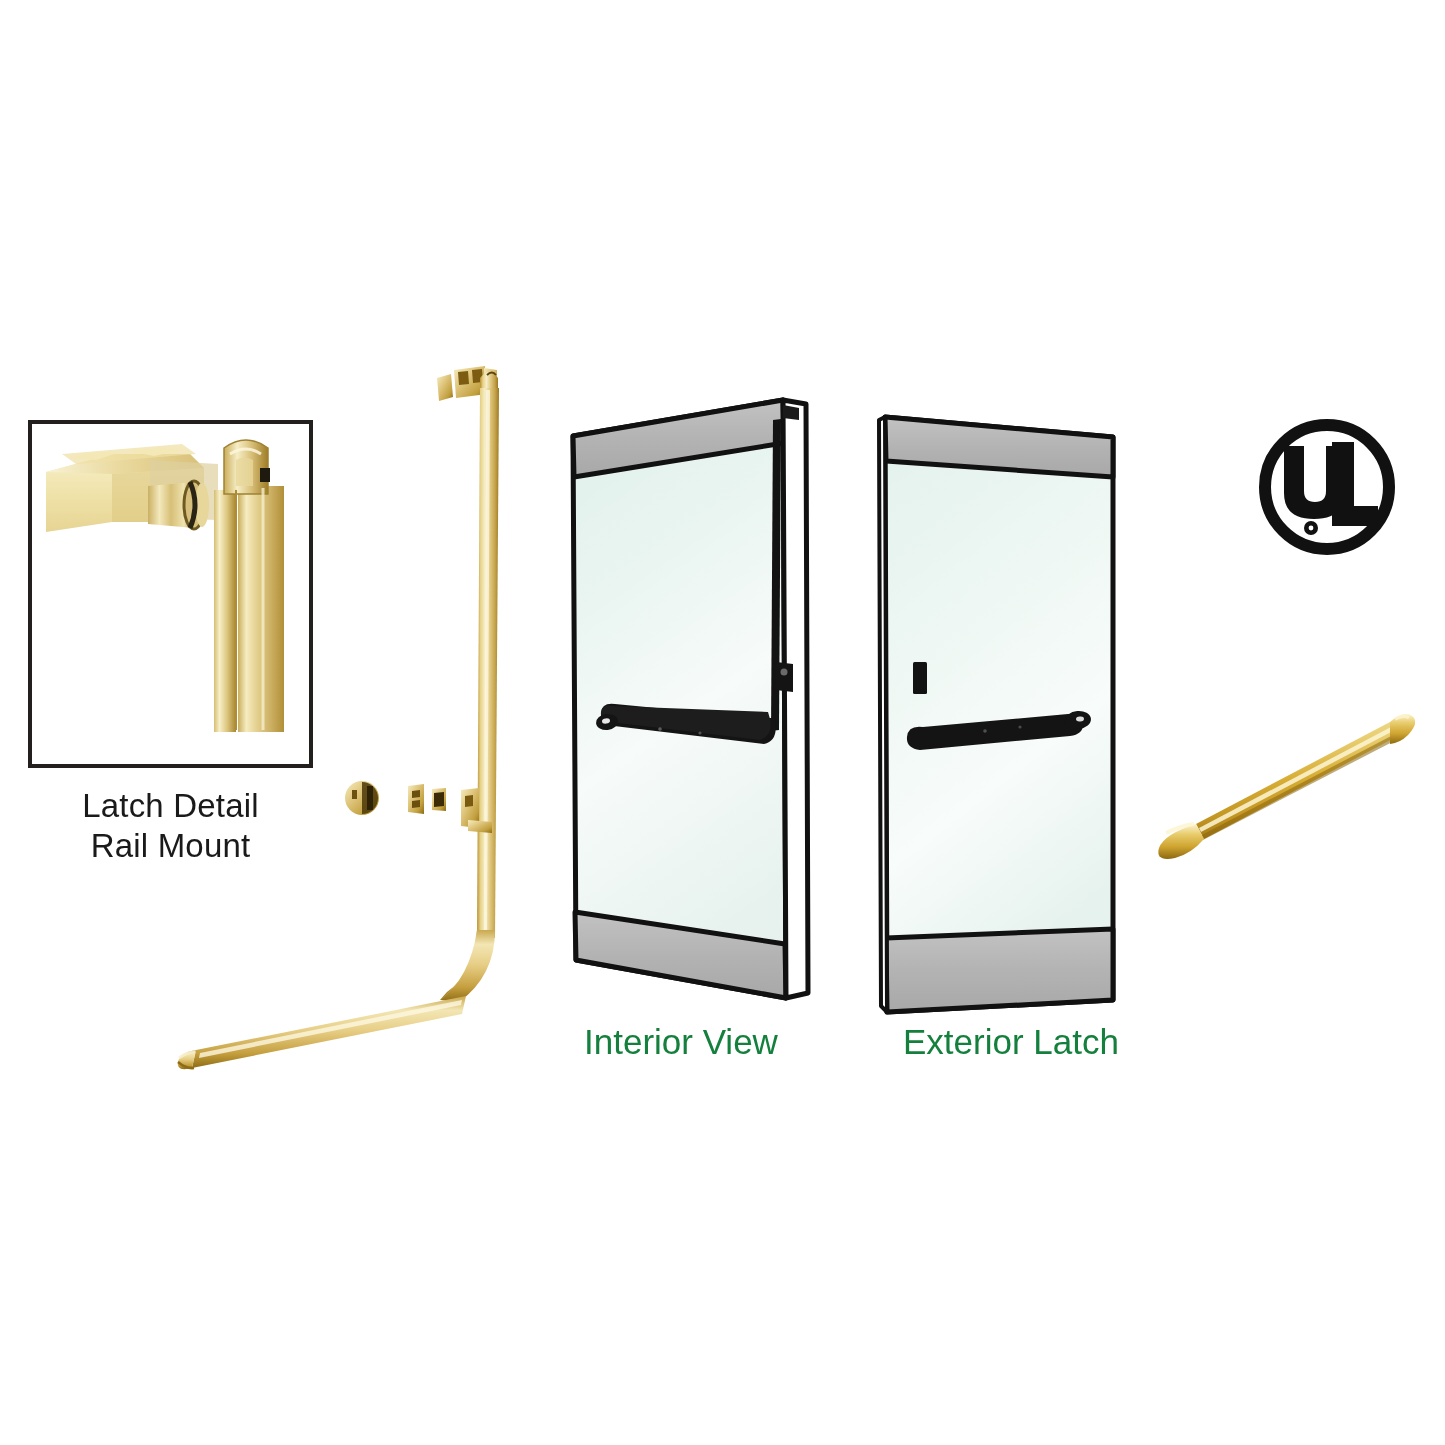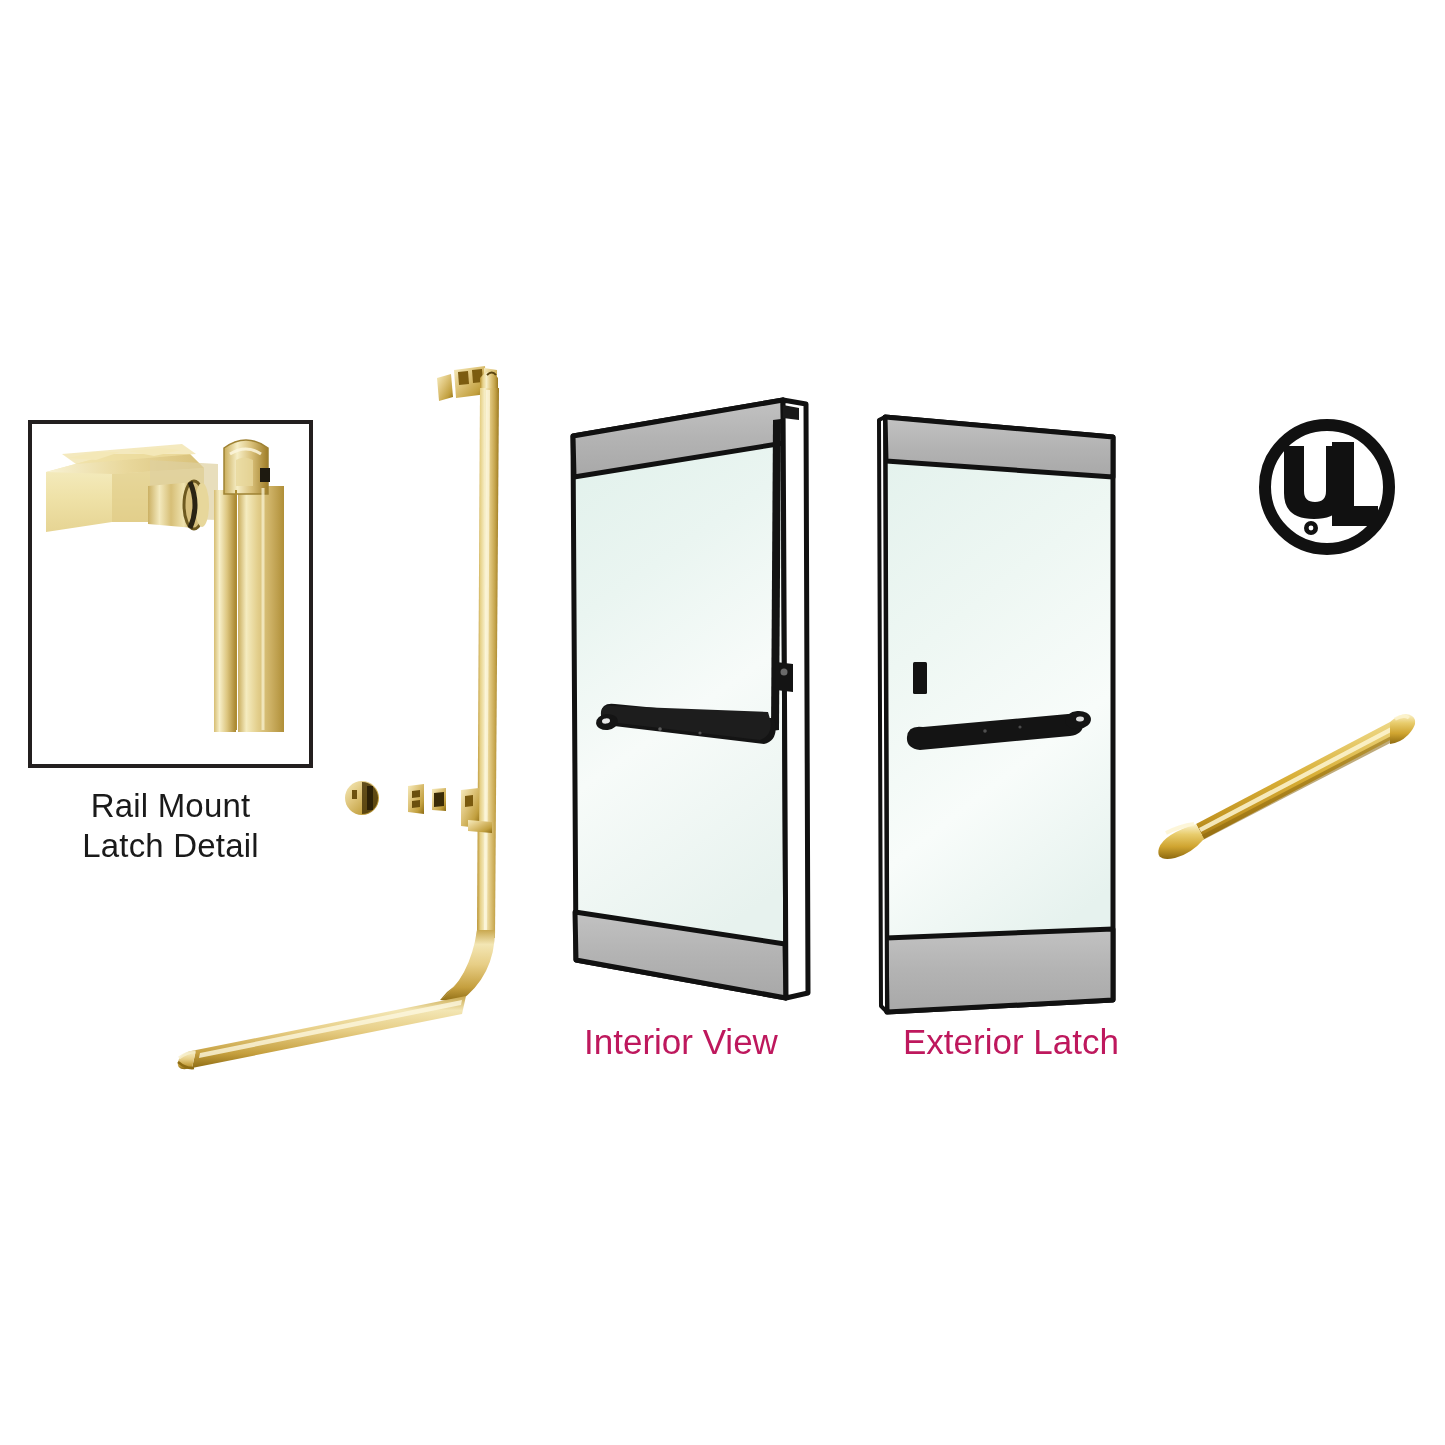--- a/index.html
+++ b/index.html
@@ -50,21 +50,21 @@
     position: absolute;
     left: 0; top: 0;
     width: 1445px; height: 1445px;
     pointer-events: none;
   }
 
   
   .view-caption {
     position: absolute;
     font-size: 35px;
-    color: #be185d;
+    color: #15803d;
     white-space: nowrap;
     font-family: "Liberation Sans", sans-serif;
   }
   #caption-interior { left: 584px; top: 1022px; }
   #caption-exterior { left: 903px; top: 1022px; }
 
   
   .ul-mark {
     position: absolute;
     left: 1254px;
@@ -149,22 +149,22 @@
       <path d="M198 30 q16 -10 31 0" stroke="#fbf6dd" stroke-width="3" fill="none" opacity="0.85"></path>
       <rect x="228" y="44" width="10" height="14" fill="#1e1a10"></rect>
       <path d="M204 36 q8 -5 17 0 l0 26 l-17 0 Z" fill="#e7d79b" opacity="0.8"></path>
 
       <line x1="204" y1="66" x2="204" y2="306" stroke="#ad8c33" stroke-width="2"></line>
       <line x1="231" y1="64" x2="231" y2="306" stroke="#f6eecb" stroke-width="3" opacity="0.8"></line>
     </svg>
   </div>
 
   <div class="detail-caption">
+    <div>Latch Detail</div>
     <div>Rail Mount</div>
-    <div>Latch Detail</div>
   </div>
 
   <svg class="svg-layer" viewBox="0 0 1445 1445">
     <defs>
       <linearGradient id="glassGrad" x1="0" y1="0" x2="0.25" y2="1">
         <stop offset="0" stop-color="#dff0ea"></stop>
         <stop offset="0.35" stop-color="#eaf5f1"></stop>
         <stop offset="0.62" stop-color="#f7fbf9"></stop>
         <stop offset="1" stop-color="#e7f2ee"></stop>
       </linearGradient>

